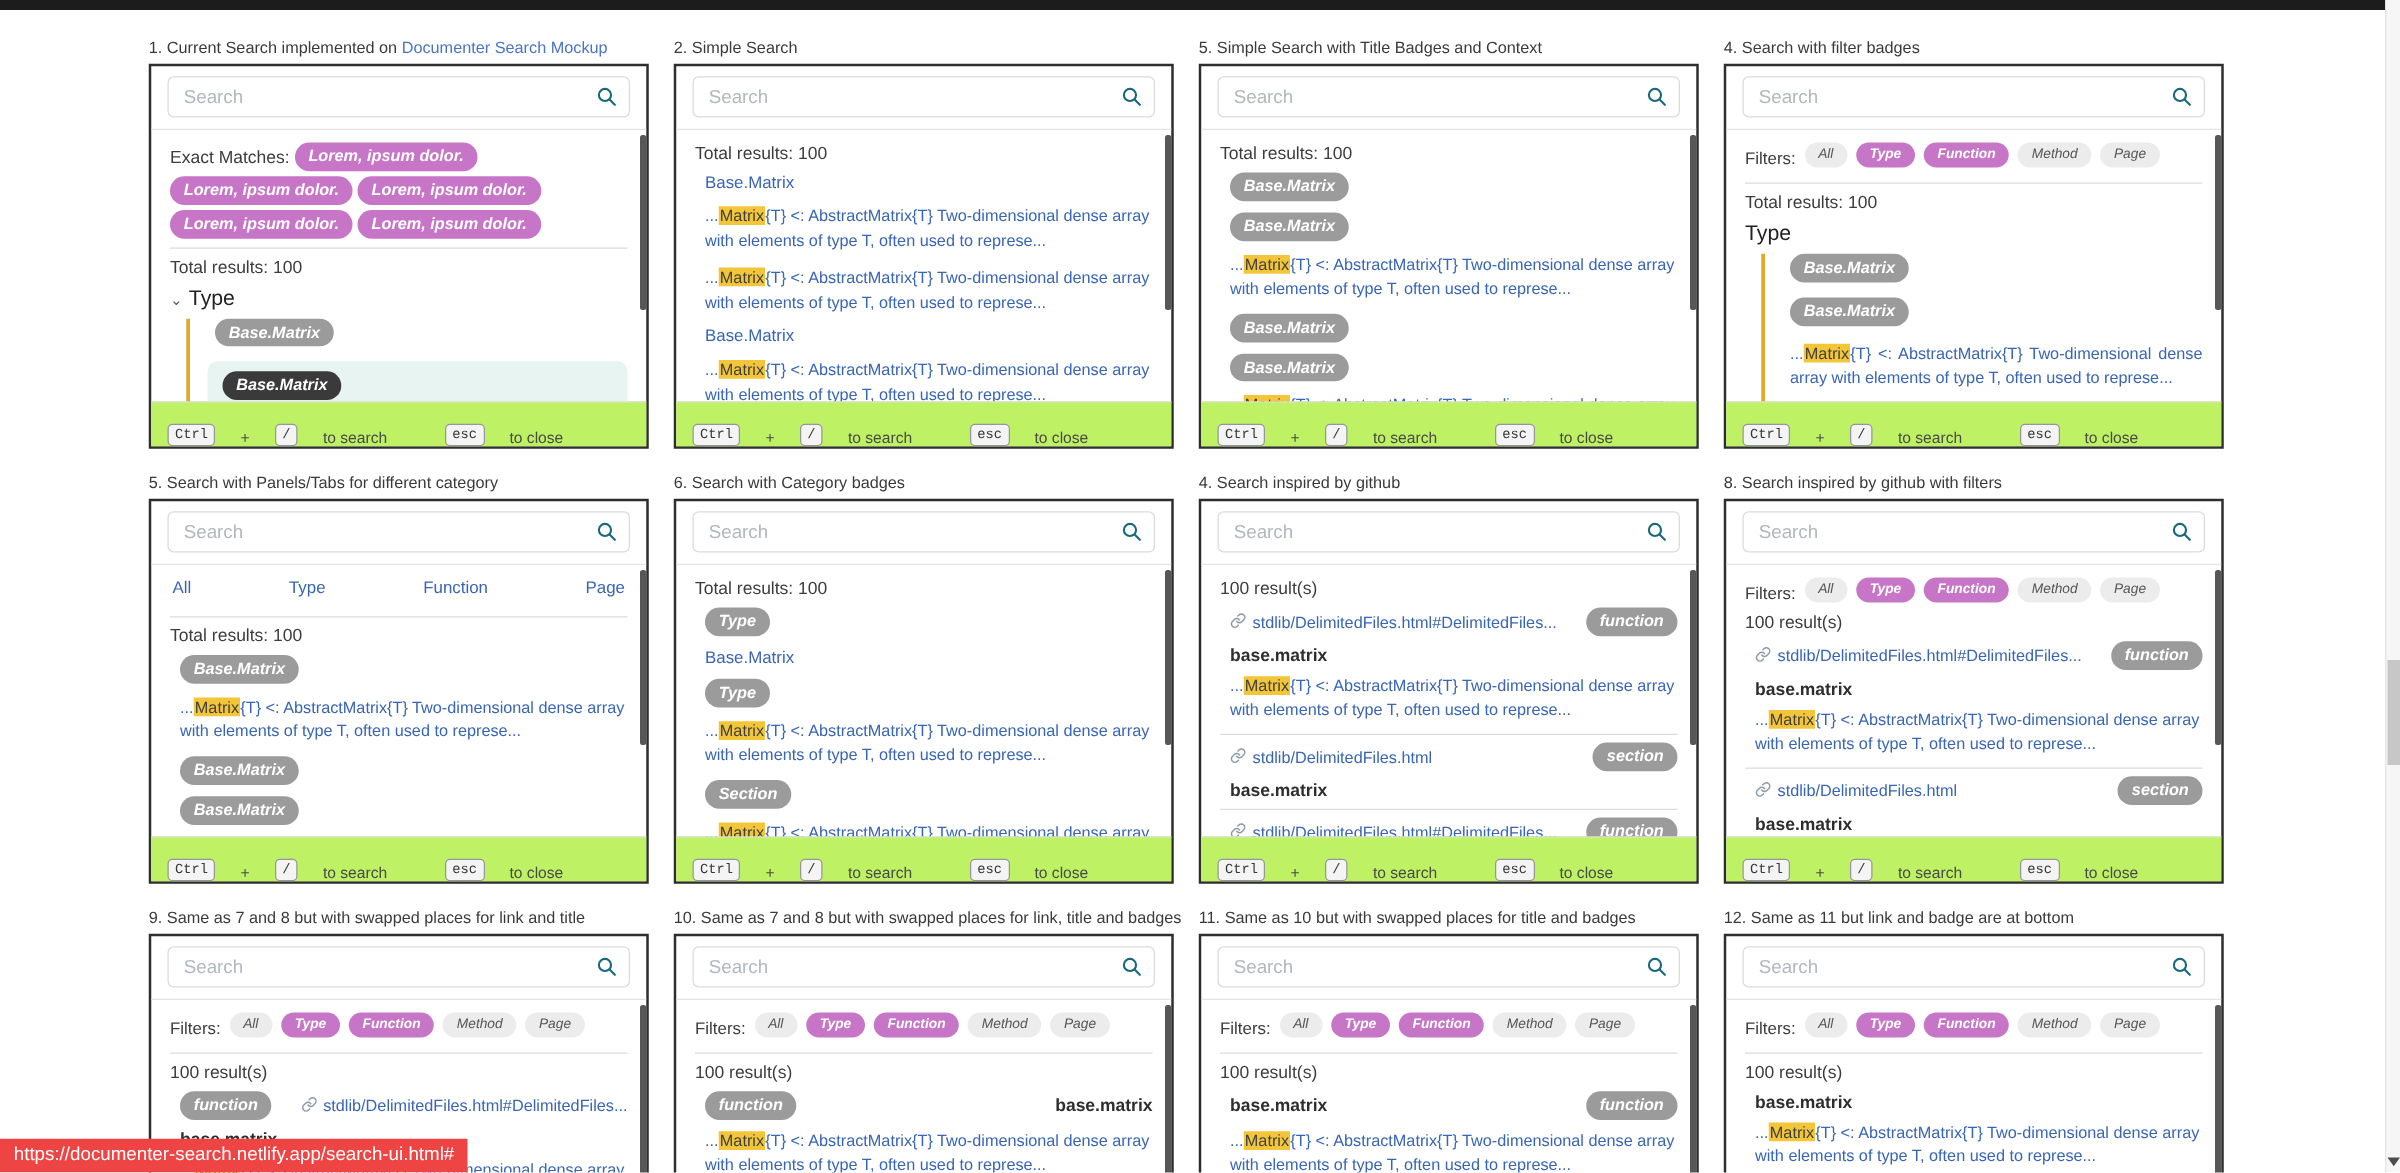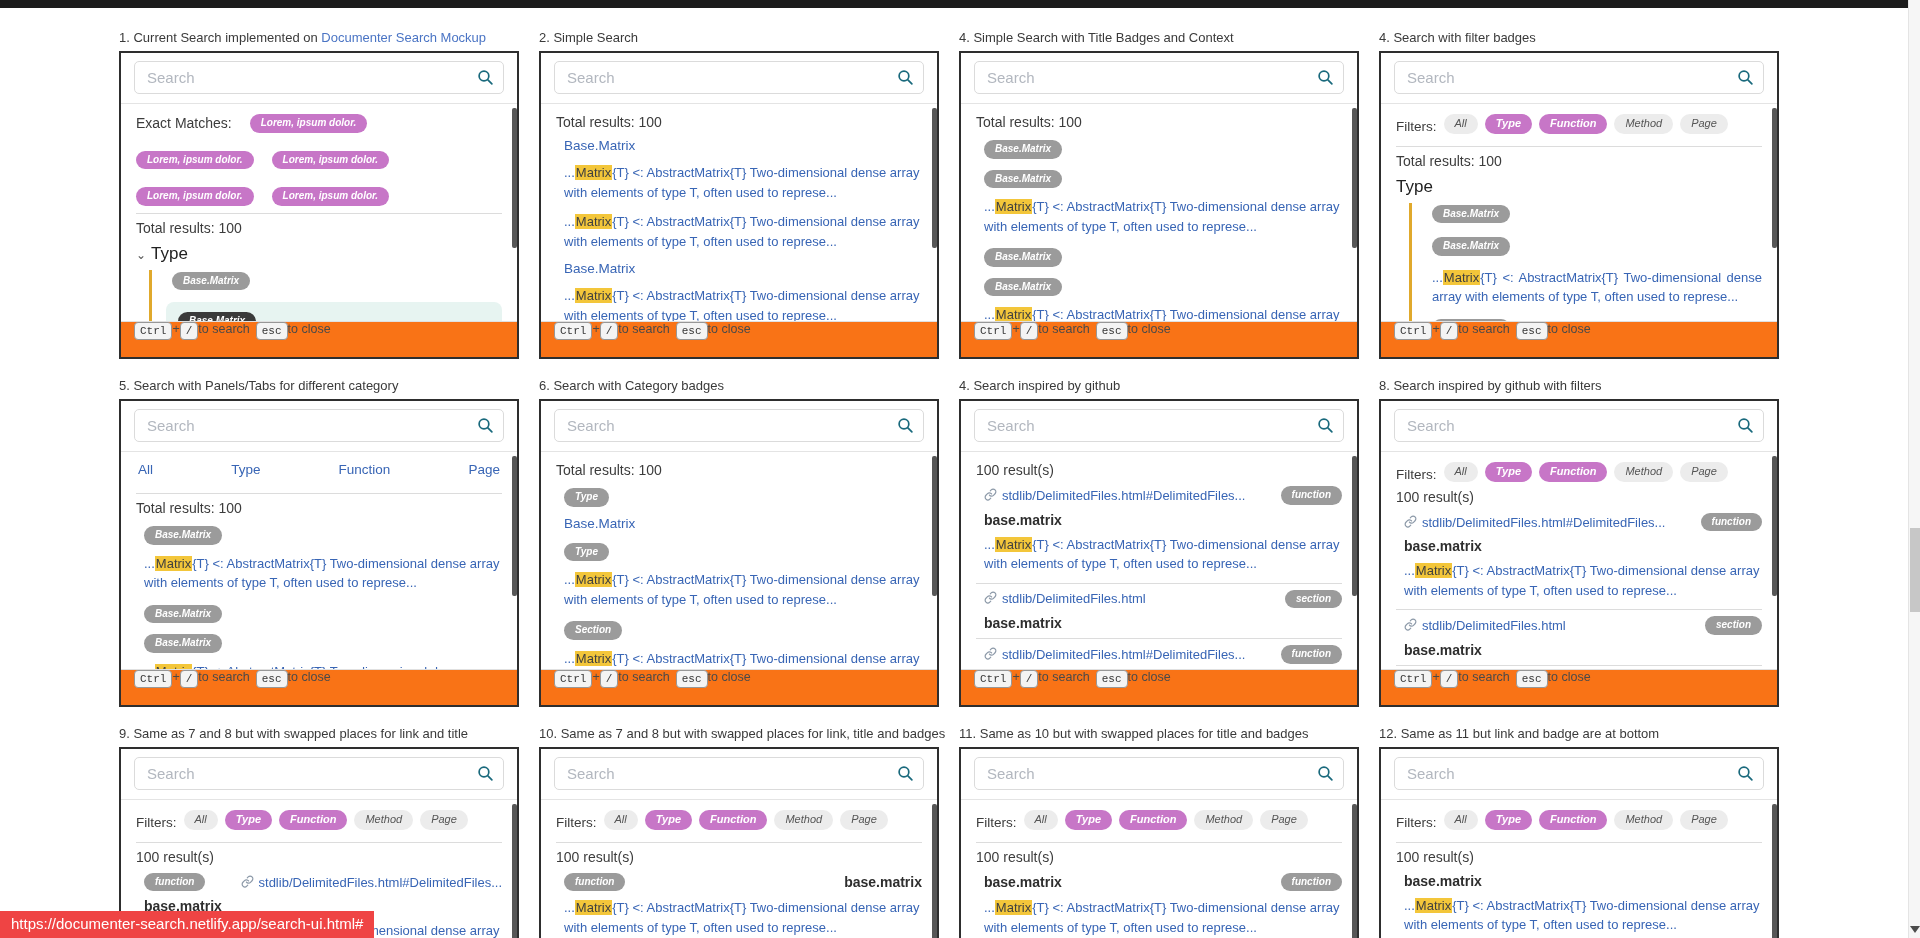--- a/index.html
+++ b/index.html
@@ -15,36 +15,36 @@
   .panel{width:400px;height:308px;background:#fff;border:2px solid #2e2e2e;box-sizing:border-box;
     display:flex;flex-direction:column}
   .search-head{padding:8px 13px 9px;border-bottom:1px solid #e4e4e4;flex-shrink:0}
   .search-box{position:relative}
   .search-input{width:100%;box-sizing:border-box;height:33px;border:1px solid #dbdbdb;border-radius:5px;
     padding:0 36px 0 12px;font-size:15px;color:#363636;outline:none;font-family:inherit}
   .search-input::placeholder{color:#b2b7bf}
   .search-icon{position:absolute;right:10px;top:8px;width:17px;height:17px}
   .results{flex:1;overflow:hidden;padding:8px 15px 0;position:relative}
   .inner-thumb{position:absolute;right:0;top:4px;width:5px;height:140px;background:#575757;border-radius:2px}
-  .footer{height:35px;flex-shrink:0;background:#f97316;border-top:1px solid #e0e0e0;display:flex;
-    align-items:flex-start;gap:0;padding:0 13px;font-size:12.5px;color:#4a4a4a}
+  .footer{height:35px;flex-shrink:0;background:#bef264;border-top:1px solid #e0e0e0;display:flex;
+    align-items:flex-end;gap:20px;padding:0 13px;font-size:12.5px;color:#4a4a4a}
   .footer .gap{width:6px}
   kbd{font-family:"Liberation Mono",monospace;font-size:11px;background:#f4f4f4;border:1px solid #979797;
     border-radius:4px;padding:1px 5px;color:#363636;line-height:1.3}
   .hr{border-top:1px solid #dcdcdc;margin:7px 0 6px}
   .total{font-size:14px;color:#3c3c3c;margin:2px 0 8px}
   .heading{font-size:17px;color:#222;margin:2px 0 6px}
   .chev{font-size:12px;color:#555;margin-right:5px}
-  .pill{display:inline-block;border-radius:999px;font-size:10px;font-style:italic;font-weight:bold;
+  .pill{display:inline-block;border-radius:999px;font-size:13px;font-style:italic;font-weight:bold;
     padding:2px 11px;line-height:1.45;white-space:nowrap}
   .pill.pink{background:#c776c7;color:#fff}
   .pill.gray{background:#9b9b9b;color:#fff}
   .pill.dark{background:#3a3a3a;color:#fff}
   .pill.light{background:#ececec;color:#555;font-weight:normal}
-  .exact{display:flex;flex-wrap:wrap;align-items:center;gap:18px;font-size:14px;color:#3c3c3c;margin:2px 0}
+  .exact{display:flex;flex-wrap:wrap;align-items:center;gap:4px;font-size:14px;color:#3c3c3c;margin:2px 0}
   .badge-line{margin:0 0 9px 8px}
   .snippet{font-size:13px;line-height:1.5;margin:0 0 10px 8px}
   .snippet.blue{color:#3865b5}
   .snippet.dark{color:#4a4a4a}
   .snippet.justify{text-align:justify}
   mark{background:#f3c63a;color:#3f3f3f;padding:0 1px}
   .link-line{margin:0 0 10px 8px;font-size:13.5px}
   a.plain{color:#3865b5;text-decoration:none}
   .tabs{display:flex;justify-content:space-between;padding:2px 2px 9px;font-size:13.5px}
   .filters{display:flex;align-items:flex-end;gap:7px;font-size:13.5px;color:#3c3c3c;padding:2px 0 5px;flex-wrap:wrap}
@@ -138,21 +138,21 @@
           <span>+</span>
           <kbd>/</kbd>
           <span>to search</span>
           <span class="gap"></span>
           <kbd>esc</kbd>
           <span>to close</span>
         </div>
       </div>
     </div>
     <div class="cell">
-      <div class="caption">4. Simple Search with Title Badges and Context</div>
+      <div class="caption">5. Simple Search with Title Badges and Context</div>
       <div class="panel">
         <div class="search-head">
           <div class="search-box"><input class="search-input" type="text" placeholder="Search" style=""><span class="search-icon"><svg viewBox="0 0 20 20" width="17" height="17" fill="none" stroke="#19697c" stroke-width="2" stroke-linecap="round">
                 <circle cx="8.2" cy="8.2" r="5.7"></circle>
                 <line x1="12.8" y1="12.8" x2="17.5" y2="17.5"></line>
               </svg></span></div>
         </div>
         <div class="results">
           <div class="total">Total results: 100</div>
           <div class="badge-line"><span class="pill gray">Base.Matrix</span></div>

